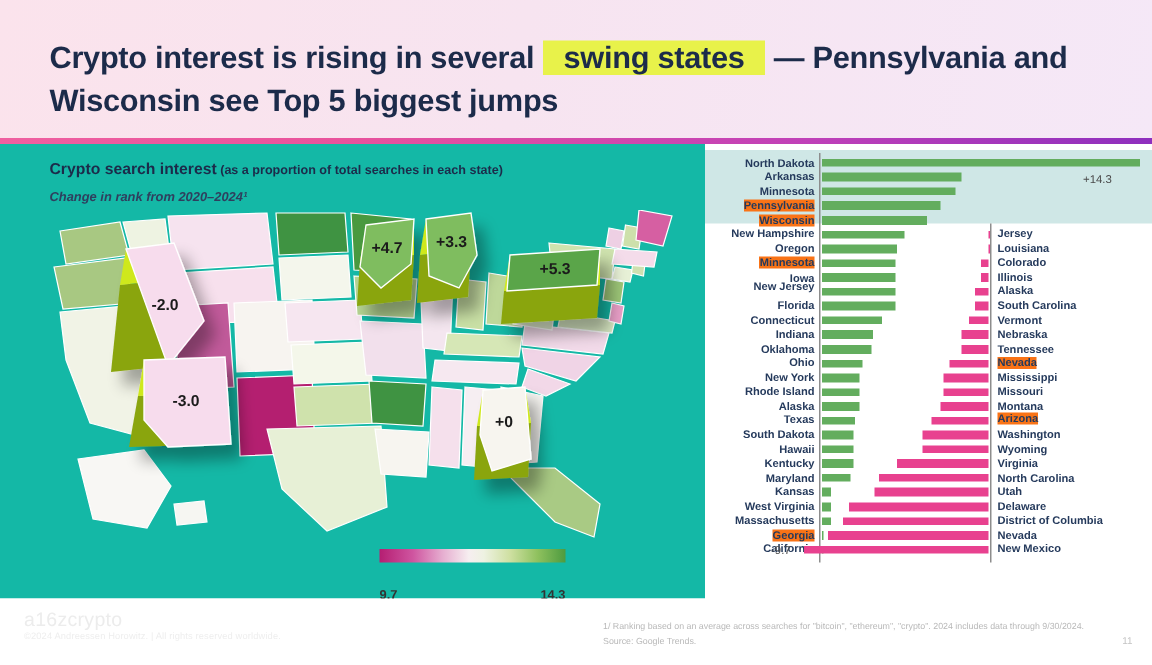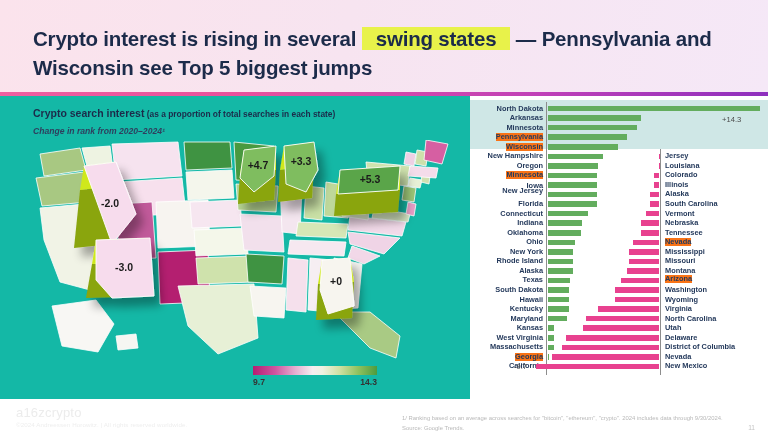--- a/index.html
+++ b/index.html
@@ -57,21 +57,21 @@
 
   
   #legend { position: absolute; left: 253px; top: 270px; width: 140px; }
   #legend-bar {
     width: 124px; height: 9px;
     background: linear-gradient(90deg,#b51e72 0%, #cf55a0 18%, #e6aed0 34%, #f6eef0 48%,
                                  #eef2e2 56%, #cfe0a2 70%, #8fc15e 85%, #4d9b3f 100%);
   }
   #legend-labels {
     display: flex; justify-content: space-between; width: 124px;
-    font-size: 8.6px; font-weight: bold; color: #333; margin-top: 2px;
+    font-size: 8.6px; font-weight: bold; color: #333; margin-top: 16px;
   }
 
   
   #right-panel {
     position: absolute; left: 470px; top: 96px; width: 298px; height: 303px;
     background: #ffffff;
   }
   #highlight-band {
     position: absolute; left: 0; top: 4px; width: 298px; height: 49px;
     background: #cfe7e6;

